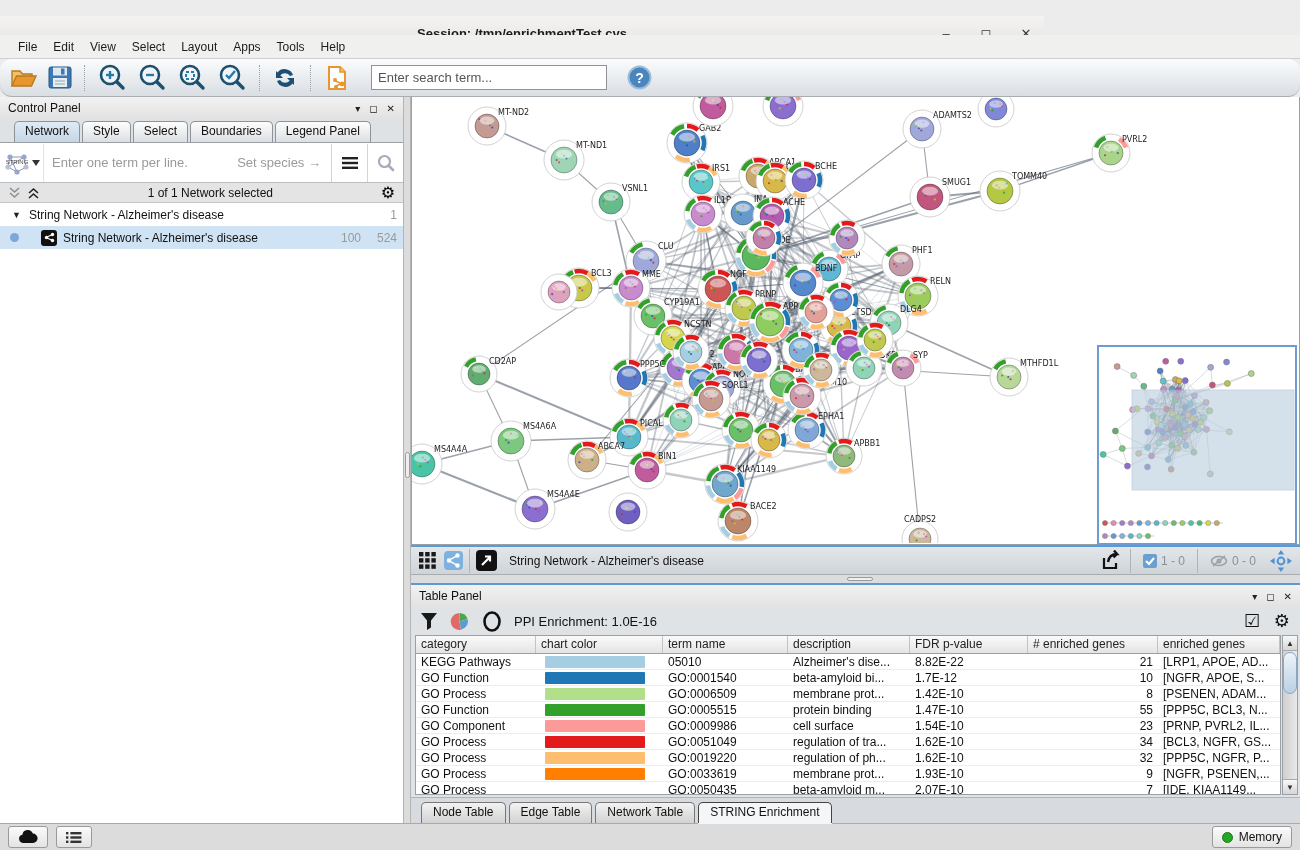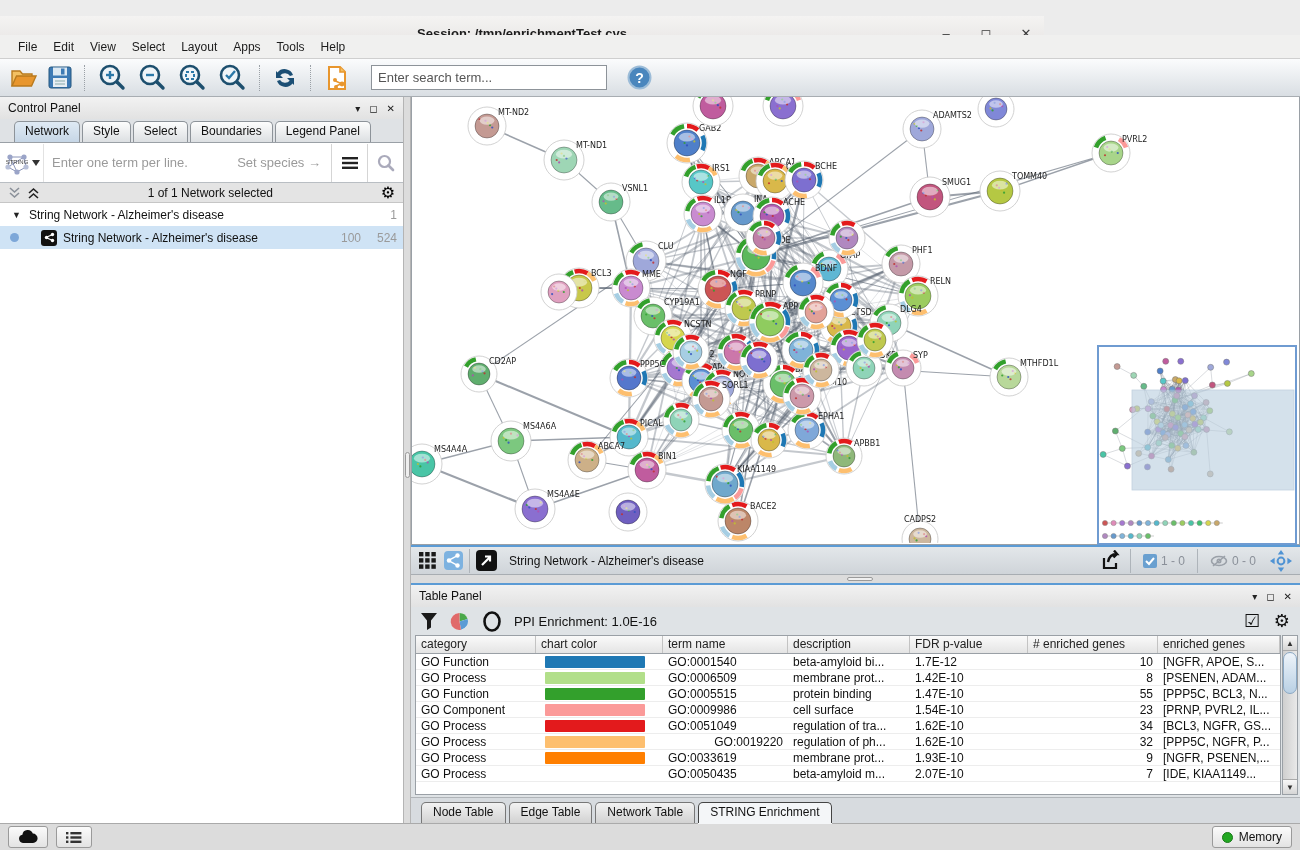--- a/index.html
+++ b/index.html
@@ -15,21 +15,21 @@
   .winbtns span { font-size:13px; color:#3a3a3a; width:16px; text-align:center; cursor:default; }
 
   
   #menubar { position:absolute; left:0; top:35px; width:1300px; height:24px;
     background:#f0f0ef; border-bottom:1px solid #cfcfcf; display:flex; align-items:center; padding-left:10px; }
   .menu-item { font-size:12px; color:#1c1c1c; padding:2px 8px; }
 
   
   #toolbar { position:absolute; left:0; top:59px; width:1300px; height:38px;
     background:linear-gradient(#fbfcfd,#d9dee3); border-bottom:1px solid #a8adb2;
-    display:flex; align-items:center; }
+    display:flex; align-items:center;border-radius:12px; }
   .tb-group { display:flex; align-items:center; gap:10px; padding:0 10px; }
   .tb-sep { width:1px; height:26px; border-left:1px dotted #9aa0a6; margin:0 2px; }
   #search-box { width:236px; height:25px; border:1px solid #8d9399; background:#fff; font-size:13px; padding:0 6px; color:#333; font-family:inherit; }
   #search-box::placeholder { color:#555; }
 
   
   #control-panel { position:absolute; left:0; top:97px; width:404px; height:726px; background:#e9e9e9; border-right:1px solid #b4b4b4; }
   .panel-header { height:22px; display:flex; align-items:center; padding:0 8px; background:linear-gradient(#f2f2f2,#e2e2e2); }
   .panel-header .ph-title { font-size:12px; color:#111; flex:1; }
   .panel-header .ph-btns { display:flex; gap:9px; font-size:10px; color:#222; font-weight:bold; }
@@ -2354,20 +2354,31 @@
           <span class="hc" style="width: 120px;">category</span>
           <span class="hc" style="width: 127px;">chart color</span>
           <span class="hc" style="width: 125px;">term name</span>
           <span class="hc" style="width: 122px;">description</span>
           <span class="hc" style="width: 118px;">FDR p-value</span>
           <span class="hc" style="width: 130px;"># enriched genes</span>
           <span class="hc" style="width: 122px;">enriched genes</span>
         </div>
       <div id="tbl-body">
           <div class="trow">
+            <span class="tc" style="width: 120px;">KEGG Pathways</span>
+            <span class="tc" style="width: 127px;">
+              <span class="swatch" style="background: rgb(166, 206, 227); display: block;"></span>
+            </span>
+            <span class="tc" style="width: 125px;">05010</span>
+            <span class="tc" style="width: 122px;">Alzheimer's dise...</span>
+            <span class="tc" style="width: 118px;">8.82E-22</span>
+            <span class="tc num" style="width: 130px;">21</span>
+            <span class="tc" style="width: 122px;">[LRP1, APOE, AD...</span>
+          </div>
+          <div class="trow">
             <span class="tc" style="width: 120px;">GO Function</span>
             <span class="tc" style="width: 127px;">
               <span class="swatch" style="background: rgb(31, 120, 180); display: block;"></span>
             </span>
             <span class="tc" style="width: 125px;">GO:0001540</span>
             <span class="tc" style="width: 122px;">beta-amyloid bi...</span>
             <span class="tc" style="width: 118px;">1.7E-12</span>
             <span class="tc num" style="width: 130px;">10</span>
             <span class="tc" style="width: 122px;">[NGFR, APOE, S...</span>
           </div>
@@ -2413,21 +2424,21 @@
             <span class="tc" style="width: 122px;">regulation of tra...</span>
             <span class="tc" style="width: 118px;">1.62E-10</span>
             <span class="tc num" style="width: 130px;">34</span>
             <span class="tc" style="width: 122px;">[BCL3, NGFR, GS...</span>
           </div>
           <div class="trow">
             <span class="tc" style="width: 120px;">GO Process</span>
             <span class="tc" style="width: 127px;">
               <span class="swatch" style="background: rgb(253, 191, 111); display: block;"></span>
             </span>
-            <span class="tc" style="width: 125px; text-align: right;">GO:0019220</span>
+            <span class="tc" style="width: 125px;">GO:0019220</span>
             <span class="tc" style="width: 122px;">regulation of ph...</span>
             <span class="tc" style="width: 118px;">1.62E-10</span>
             <span class="tc num" style="width: 130px;">32</span>
             <span class="tc" style="width: 122px;">[PPP5C, NGFR, P...</span>
           </div>
           <div class="trow">
             <span class="tc" style="width: 120px;">GO Process</span>
             <span class="tc" style="width: 127px;">
               <span class="swatch" style="background: rgb(255, 127, 0); display: block;"></span>
             </span>

